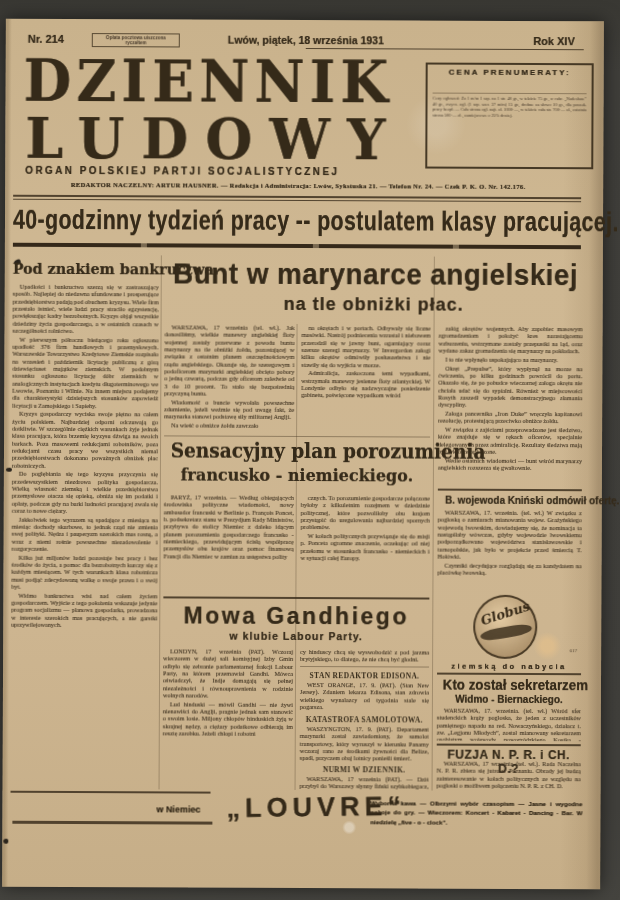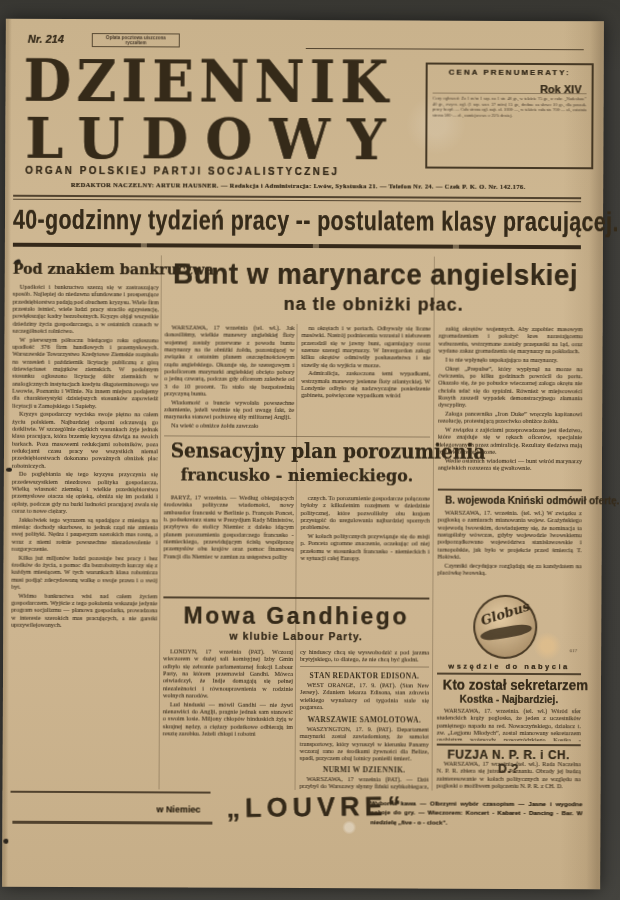--- a/index.html
+++ b/index.html
@@ -44,23 +44,24 @@
 
 <div class="backdrop"></div>
 
 <div class="paper">
   <div class="sheet">
 
     <div class="ink-mark" style="left:9px;top:241px;width:7px;height:5px;transform:rotate(-20deg);"></div>
     <div class="ink-mark" style="left:2px;top:449px;width:6px;height:4px;"></div>
     <div class="ink-mark" style="left:1px;top:820px;width:5px;height:5px;"></div>
 
-    <div class="abs sans headline" style="left:22px;top:14px;font-size:11px;font-style:italic;">Nr. 214</div>
+    <div class="abs sans headline" style="left:22px;top:14px;font-size:11px;">Nr. 214</div>
     <div class="abs stamp-box sans" style="left:86px;top:14px;width:80px;">Opłata pocztowa uiszczona ryczałtem</div>
-    <div class="abs sans headline" style="right:22px;top:14px;font-size:11px;margin-top:48px;">Rok XIV</div>
+    <div class="abs sans headline" style="left:190px;top:14px;width:220px;text-align:center;font-size:10.5px;">Lwów, piątek, 18 września 1931</div>
+    <div class="abs sans headline" style="right:29px;top:14px;font-size:11px;">Rok XIV</div>
     <div class="rule" style="left:300px;top:28px;width:278px;height:1px;"></div>
 
     <div class="abs headline" style="left:18px;top:34px;width:400px;font-family:'DejaVu Serif',serif;font-size:55px;letter-spacing:5px;line-height:1;transform:scaleY(1.04);">DZIENNIK</div>
     <div class="abs headline" style="left:20px;top:92px;width:400px;font-family:'DejaVu Serif',serif;font-size:54px;letter-spacing:17px;line-height:1;transform:scaleY(1.04);">LUDOWY</div>
     <div class="abs sans headline" style="left:20px;top:146px;width:396px;font-size:10px;letter-spacing:2.4px;">ORGAN POLSKIEJ PARTJI SOCJALISTYCZNEJ</div>
     <div class="abs headline" style="left:10px;top:162px;width:566px;font-size:6.6px;text-align:center;letter-spacing:.3px;">REDAKTOR NACZELNY: ARTUR HAUSNER. — Redakcja i Administracja: Lwów, Sykstuska 21. — Telefon Nr. 24. — Czek P. K. O. Nr. 142.176.</div>
 
     <div class="abs price-box" style="left:420px;top:42px;width:154px;height:96px;">
       <div class="sans headline" style="font-size:8px;letter-spacing:2px;text-align:center;margin-bottom:16px;">CENA PRENUMERATY:</div>
       <div class="rule-soft" style="position:static;display:block;height:1px;margin:1px 0 2px;"></div>
@@ -129,21 +130,21 @@
     <div class="abs body-text" style="left:297px;top:628px;width:129px;height:16px;">
       <p style="text-indent:0;">cy hinduscy chcą się wyswobodzić z pod jarzma brytyjskiego, to dlatego, że nie chcą być głodni.</p>
     </div>
 
     <div class="rule-soft" style="left:297px;top:646px;width:129px;height:1px;"></div>
     <div class="abs" style="left:297px;top:649px;width:129px;height:121px;overflow:hidden;">
       <div class="subhead">STAN REDAKTOR EDISONA.</div>
       <div class="body-text" style="height:32px;">
           <p style="text-indent:7px;">WEST ORANGE, 17. 9. (PAT). (Stan New Jersey). Zdaniem lekarza Edisona, stan zdrowia wielkiego wynalazcy od tygodnia stale się pogarsza.</p>
         </div>
-      <div class="subhead">WARSZAWIE SAMOLOTOWA.</div>
+      <div class="subhead">KATASTROFA SAMOLOTOWA.</div>
       <div class="body-text" style="height:38px;">
           <p style="text-indent:7px;">WASZYNGTON, 17. 9. (PAT). Departament marynarki został zawiadomiony, że samolot transportowy, który wyruszył w kierunku Panamy wczoraj rano ze środkami żywności dla Belize, spadł, przyczem obaj lotnicy ponieśli śmierć.</p>
         </div>
       <div class="subhead">NURMI W DZIENNIK.</div>
       <div class="body-text" style="height:22px;">
           <p style="text-indent:7px;">WARSZAWA, 17 września (PAT). — Dziś przybył do Warszawy słynny fiński szybkobiegacz, Nurmi.</p>
         </div>
     </div>
 
     <div class="rule" style="left:434px;top:468px;width:144px;height:2px;"></div>
@@ -153,25 +154,25 @@
       <p>Czynniki decydujące rozglądają się za kandydatem na placówkę lwowską.</p>
     </div>
 
     <div class="abs" style="left:434px;top:574px;width:144px;height:64px;">
       <div style="position:absolute;left:36px;top:0;width:60px;height:60px;border-radius:50%;border:2px solid rgba(55,42,25,.85);background:radial-gradient(circle at 45% 35%, rgba(230,205,165,.9), rgba(150,120,80,.55) 75%);transform:rotate(-10deg);">
         <div style="position:absolute;left:7px;top:9px;font-family:'DejaVu Serif',serif;font-style:italic;font-weight:bold;font-size:13px;color:#372a18;transform:rotate(-8deg);">Globus</div>
         <div style="position:absolute;left:4px;top:30px;width:52px;height:11px;background:rgba(55,42,25,.8);border-radius:40%/60%;"></div>
       </div>
       <div style="position:absolute;right:4px;bottom:6px;font-size:5px;">617</div>
     </div>
-    <div class="abs sans headline" style="left:434px;top:641px;width:144px;text-align:center;font-size:7.5px;letter-spacing:2.5px;">wszędzie do nabycia</div>
+    <div class="abs sans headline" style="left:434px;top:641px;width:144px;text-align:center;font-size:7.5px;letter-spacing:2.5px;">ziemską do nabycia</div>
     <div class="rule" style="left:434px;top:652px;width:144px;height:2px;"></div>
 
     <div class="abs sans headline" style="left:434px;top:656px;width:144px;text-align:center;font-size:14.5px;white-space:nowrap;transform:scaleX(.92);transform-origin:center;">Kto został sekretarzem</div>
-    <div class="abs sans headline" style="left:434px;top:673px;width:144px;text-align:center;font-size:10px;">Kostka - Najbardziej.</div>
+    <div class="abs sans headline" style="left:434px;top:673px;width:144px;text-align:center;font-size:10px;">Widmo - Biernackiego.</div>
     <div class="abs body-text" style="left:434px;top:686px;width:144px;height:34px;">
       <p>WARSZAWA, 17. września. (tel. wł.) Wśród sfer studenckich krąży pogłoska, że jeden z uczestników pamiętnego napadu na red. Nowaczyńskiego, działacz t. zw. „Legjonu Młodych”, został mianowany sekretarzem osobistym wojewody nowogródzkiego Kostka - Biernackiego.</p>
     </div>
     <div class="rule" style="left:434px;top:723px;width:144px;height:1.5px;"></div>
 
     <div class="abs sans headline" style="left:434px;top:727px;width:144px;text-align:center;font-size:12px;letter-spacing:.5px;">FUZJA N. P. R. i CH. D.?</div>
     <div class="abs body-text" style="left:434px;top:739px;width:144px;height:40px;">
       <p>WARSZAWA, 17 września (tel. wł.). Rada Naczelna N. P. R. zbiera się jutro w Poznaniu. Obrady jej budzą zainteresowanie w kołach politycznych ze względu na pogłoski o możliwem połączeniu N. P. R. z CH. D.</p>
     </div>
 

